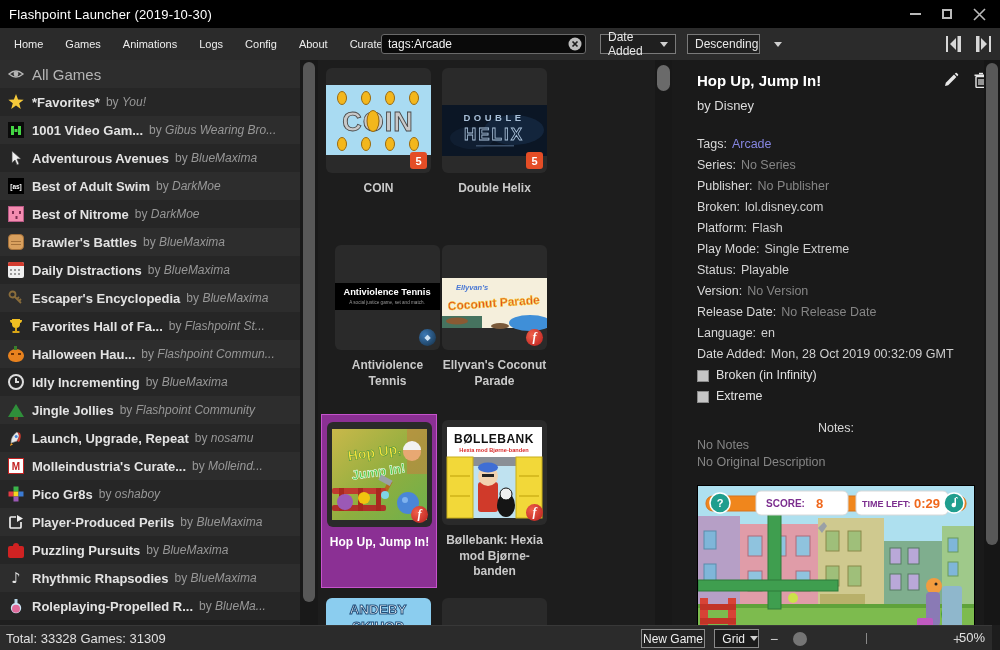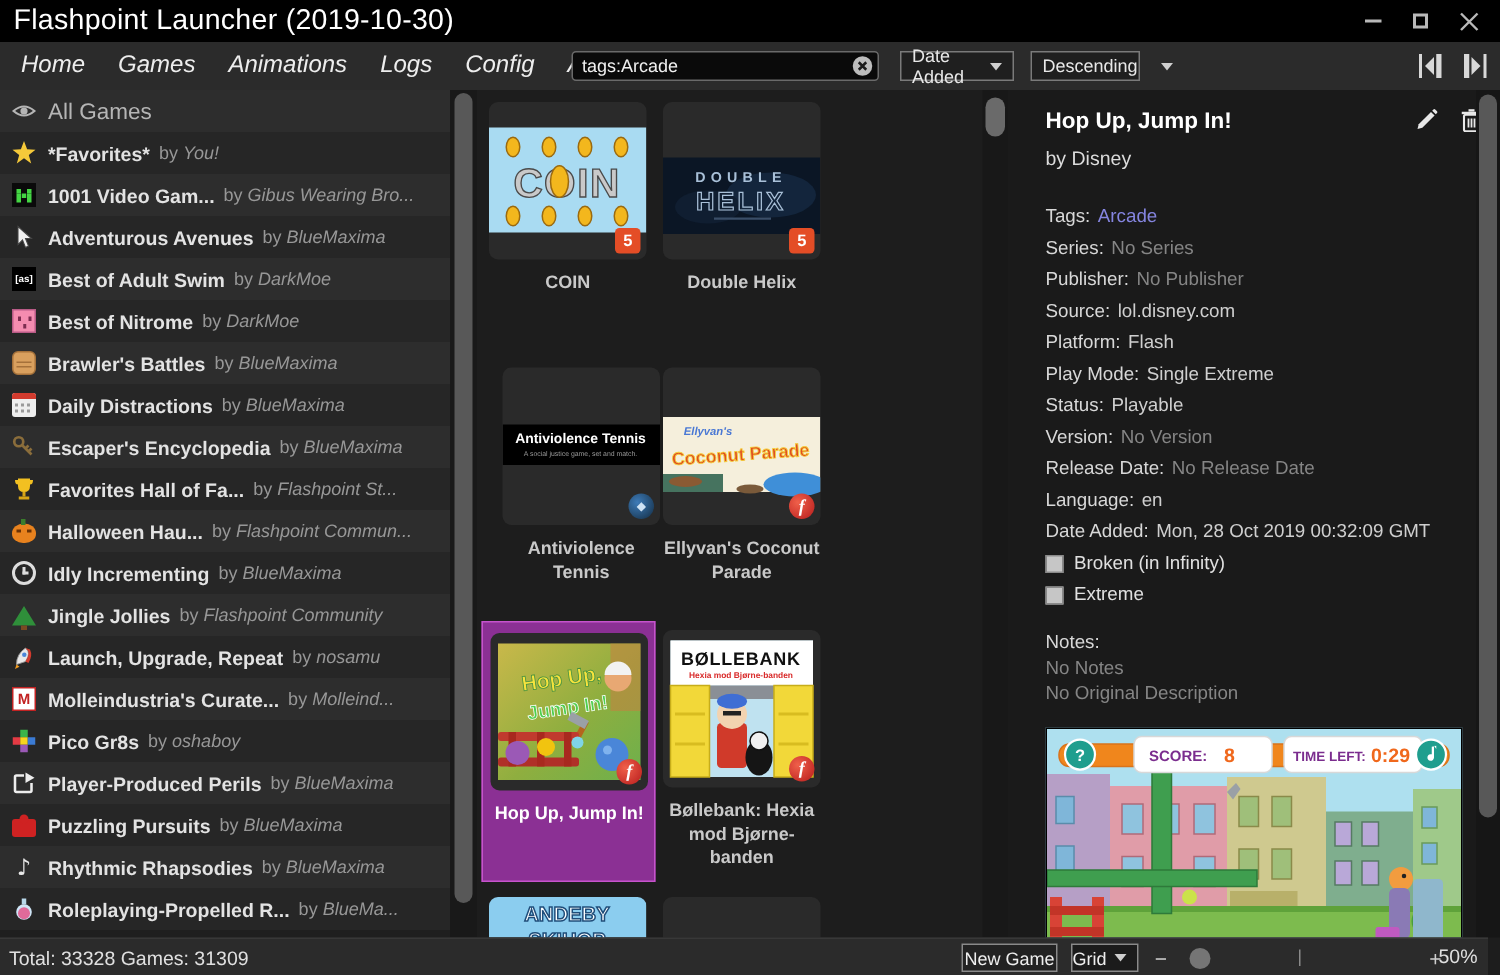--- a/index.html
+++ b/index.html
@@ -2,29 +2,29 @@
 <html><head>
 <meta charset="utf-8">
 <style>
   html,body{margin:0;padding:0;background:#111;}
   *{box-sizing:border-box;}
   body{font-family:"Liberation Sans","DejaVu Sans",sans-serif;}
   #app{position:relative;width:1000px;height:650px;background:#1d1d1d;overflow:hidden;color:#ddd;}
 
   
   .titlebar{position:absolute;left:0;top:0;width:1000px;height:28px;background:#000;display:flex;align-items:center;}
-  .titlebar .wtitle{color:#fff;font-size:19px;padding-left:9px;letter-spacing:.2px;}
+  .titlebar .wtitle{color:#fff;font-size:13px;padding-left:9px;letter-spacing:.2px;}
   .winbtns{margin-left:auto;display:flex;align-items:center;gap:14px;padding-right:12px;}
   .winbtn{width:18px;height:18px;display:flex;align-items:center;justify-content:center;cursor:default;}
   .min-glyph{width:11px;height:2px;background:#b9b9b9;}
   .max-glyph{width:10px;height:10px;border:2px solid #b9b9b9;}
 
   
   .navbar{position:absolute;left:0;top:28px;width:1000px;height:32px;background:#2b2b2b;display:flex;align-items:center;}
-  .navitem{color:#ededed;font-size:16px;margin-left:22px;cursor:default;font-style:italic;}
+  .navitem{color:#ededed;font-size:11px;margin-left:22px;cursor:default;}
   .navitem:first-child{margin-left:14px;}
   .searchwrap{position:absolute;left:381px;top:6px;width:205px;height:20px;background:#0a0a0a;border:1px solid #6a6a6a;border-radius:3px;display:flex;align-items:center;}
   .searchwrap input{flex:1;background:transparent;border:none;outline:none;color:#f0f0f0;font-size:12px;padding:0 4px 0 6px;font-family:"Liberation Sans",sans-serif;}
   .clearbtn{width:14px;height:14px;margin-right:3px;flex:none;cursor:pointer;}
   .dropbtn{position:absolute;top:6px;height:20px;background:#1f1f1f;border:1px solid #7a7a7a;color:#e8e8e8;font-size:12px;display:flex;align-items:center;padding:0 7px;gap:16px;cursor:default;}
   .drop-orderby{left:600px;width:76px;}
   .drop-orderdir{left:687px;width:73px;}
   .caret{width:0;height:0;border-left:4px solid transparent;border-right:4px solid transparent;border-top:5px solid #cfcfcf;}
   .paneltoggles{position:absolute;right:8px;top:5px;display:flex;gap:12px;}
   .ptog{width:18px;height:21px;display:flex;align-items:center;justify-content:center;cursor:pointer;}
@@ -97,31 +97,31 @@
   .picons{margin-left:auto;display:flex;gap:14px;padding-right:0;}
   .picon{width:16px;height:16px;cursor:pointer;}
   .pby{font-size:13px;color:#dcdcdc;margin-top:9px;}
   .fields{margin-top:21px;font-size:12.5px;line-height:21px;}
   .frow .flabel{color:#d8d8d8;}
   .frow .fval{color:#cfcfcf;margin-left:5px;}
   .frow .fval.muted{color:#858585;}
   .frow .fval.link{color:#8585e0;cursor:pointer;}
   .chkrow{display:flex;align-items:center;height:21px;font-size:12.5px;color:#e0e0e0;}
   .chk{width:12px;height:12px;background:#c6c6c6;border:1px solid #8a8a8a;margin-right:7px;flex:none;cursor:pointer;}
-  .noteslabel{margin-top:14px;font-size:12.5px;color:#d8d8d8;}
+  .noteslabel{margin-top:14px;font-size:12.5px;color:#d8d8d8;text-align:center;}
   .notesval{font-size:12.5px;color:#858585;margin-top:3px;}
   .shot{margin-top:16px;width:278px;height:150px;border:1px solid #000;background:#9fd3e8;cursor:pointer;}
   .panel-track{position:absolute;right:0;top:0;width:16px;height:565px;background:#161616;}
   .panel-thumb{position:absolute;left:2px;top:3px;width:12px;height:482px;border-radius:6px;background:#585858;}
 
   
   .statusbar{position:absolute;left:0;top:625px;width:992px;height:25px;background:#2b2b2b;border-top:1px solid #383838;display:flex;align-items:center;font-size:13px;color:#e0e0e0;}
   .totaltext{padding-left:6px;}
   .newgame{position:absolute;left:641px;top:3px;width:64px;height:19px;background:#222;border:1px solid #8a8a8a;color:#eee;font-size:12px;display:flex;align-items:center;justify-content:center;cursor:pointer;}
-  .viewdrop{position:absolute;left:714px;top:3px;width:45px;height:19px;background:#1b1b1b;border:1px solid #8a8a8a;color:#eee;font-size:12px;display:flex;align-items:center;justify-content:flex-start;gap:5px;cursor:pointer;}
+  .viewdrop{position:absolute;left:714px;top:3px;width:45px;height:19px;background:#1b1b1b;border:1px solid #8a8a8a;color:#eee;font-size:12px;display:flex;align-items:center;justify-content:flex-end;gap:5px;cursor:pointer;}
   .zoomctl{position:absolute;left:768px;top:0;height:25px;display:flex;align-items:center;color:#cfcfcf;}
   .zoomminus,.zoomplus{font-size:14px;cursor:pointer;width:12px;text-align:center;}
   .ztrack{position:relative;width:165px;height:25px;margin:0 3px;cursor:pointer;}
   .ztick{position:absolute;left:50%;top:7px;width:1px;height:11px;background:#8a8a8a;}
   .zthumb{position:absolute;left:10px;top:6px;width:14px;height:14px;border-radius:50%;background:#757575;cursor:grab;}
   .zoomval{position:absolute;right:7px;font-size:13px;color:#e0e0e0;top:4px;}
 
   svg text{font-family:"Liberation Sans","DejaVu Sans",sans-serif;}
 </style>
 </head>
@@ -484,21 +484,21 @@
             <path d="M6 7 V13 M8 7 V13 M10 7 V13" stroke="#e8e8e8" stroke-width="1.2"></path>
           </svg>
         </span>
       </div>
       <div class="pby"><span>by</span> <span>Disney</span></div>
 
       <div class="fields">
         <div class="frow"><span class="flabel">Tags:</span><span class="fval link">Arcade</span></div>
         <div class="frow"><span class="flabel">Series:</span><span class="fval muted">No Series</span></div>
         <div class="frow"><span class="flabel">Publisher:</span><span class="fval muted">No Publisher</span></div>
-        <div class="frow"><span class="flabel">Source:</span><span class="fval">lol.disney.com</span></div>
+        <div class="frow"><span class="flabel">Broken:</span><span class="fval">lol.disney.com</span></div>
         <div class="frow"><span class="flabel">Platform:</span><span class="fval">Flash</span></div>
         <div class="frow"><span class="flabel">Play Mode:</span><span class="fval">Single Extreme</span></div>
         <div class="frow"><span class="flabel">Status:</span><span class="fval">Playable</span></div>
         <div class="frow"><span class="flabel">Version:</span><span class="fval muted">No Version</span></div>
         <div class="frow"><span class="flabel">Release Date:</span><span class="fval muted">No Release Date</span></div>
         <div class="frow"><span class="flabel">Language:</span><span class="fval">en</span></div>
         <div class="frow"><span class="flabel">Date Added:</span><span class="fval">Mon, 28 Oct 2019 00:32:09 GMT</span></div>
         <div class="chkrow">
           <span class="chk"></span>
           <span>Broken (in Infinity)</span>

